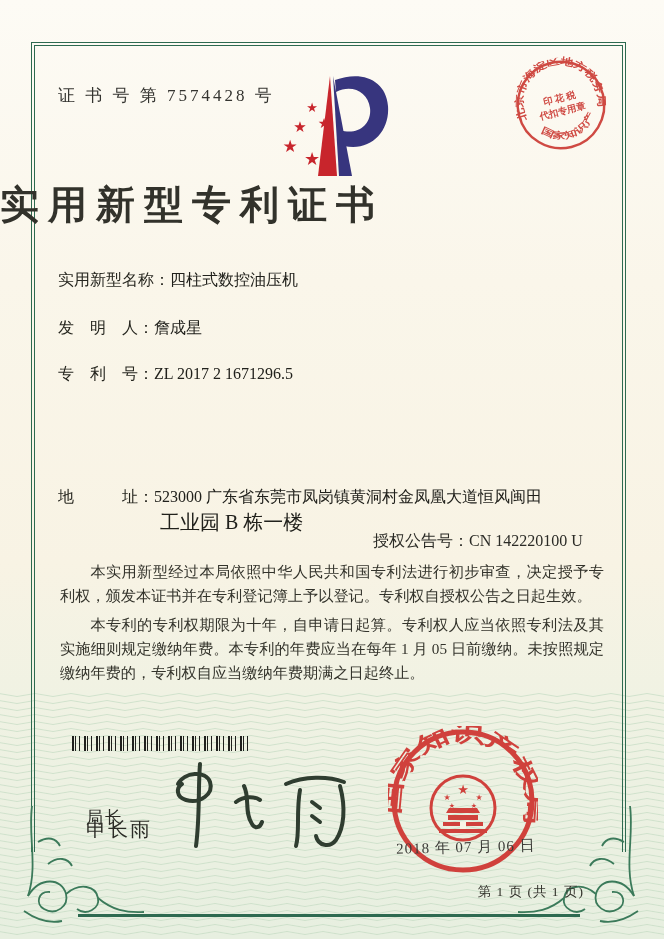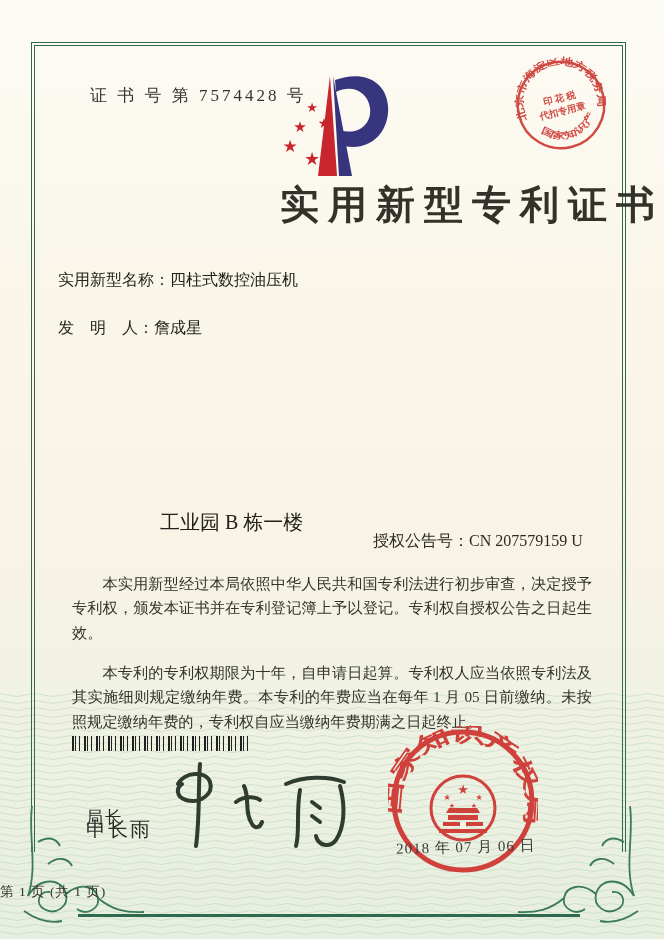--- a/index.html
+++ b/index.html
@@ -2,43 +2,43 @@
 <html><head>
 <meta charset="utf-8">
 <style>
   html,body{margin:0;padding:0;}
   body{background:#e9e9e9;font-family:"Liberation Serif","DejaVu Serif",serif;}
   .photo{position:relative;width:664px;height:939px;overflow:hidden;
     background:linear-gradient(180deg,#fdfbf5 0%,#faf6ea 30%,#f8f3e4 60%,#f0f2e3 74%,#e7efe0 100%);}
   #waves{position:absolute;left:0;top:692px;width:664px;height:247px;opacity:.85;z-index:0;}
   .frame{position:absolute;left:31px;top:42px;width:587px;height:806px;
     border-top:4px double #2d6a50;border-left:4px double #2d6a50;border-right:4px double #2d6a50;z-index:1;}
-  .cert-no{position:absolute;left:58px;top:84px;font-size:17px;letter-spacing:3px;color:#343430;z-index:2;margin-left:32px;}
+  .cert-no{position:absolute;left:58px;top:84px;font-size:17px;letter-spacing:3px;color:#343430;z-index:2;}
   .logo{position:absolute;left:262px;top:72px;z-index:2;}
   .tax-stamp{position:absolute;left:514px;top:58px;transform:rotate(-14deg);z-index:3;}
-  .title{position:absolute;left:0;top:178px;width:664px;text-align:right;font-size:39px;font-weight:700;
+  .title{position:absolute;left:0;top:178px;width:664px;text-align:left;font-size:39px;font-weight:700;
     letter-spacing:9px;color:#32322b;z-index:2;}
   .row{position:absolute;left:58px;font-size:16px;color:#2b2b26;z-index:2;white-space:nowrap;}
   .row .lab{color:#26261f;}
   .row .val{color:#21211c;}
   .addr2{position:absolute;left:160px;font-size:20px;color:#21211c;z-index:2;}
   .grant-no{position:absolute;left:373px;font-size:16px;color:#2b2b26;z-index:2;white-space:nowrap;}
   .body-text{position:absolute;left:56px;top:556px;width:552px;z-index:2;color:#33332b;}
-  .body-text p{margin:16px;font-size:15.2px;line-height:1.6;text-align:justify;text-indent:2em;}
+  .body-text p{margin:4px;font-size:15.2px;line-height:1.6;text-align:justify;text-indent:2em;}
   .barcode{position:absolute;left:72px;top:736px;width:178px;height:15px;z-index:2;
     background:repeating-linear-gradient(90deg,#20201e 0 2px,rgba(0,0,0,0) 2px 3px,#20201e 3px 4px,rgba(0,0,0,0) 4px 7px,#20201e 7px 8px,rgba(0,0,0,0) 8px 12px);}
   .sig-title{position:absolute;left:86px;top:782px;font-size:17px;color:#2b2b26;z-index:2;letter-spacing:2px;
     font-family:"Liberation Sans","DejaVu Sans",sans-serif;margin-top:24px;}
   .sig-name{position:absolute;left:86px;top:816px;font-size:20px;color:#2b2b26;z-index:2;letter-spacing:2px;
     font-family:"Liberation Sans","DejaVu Sans",sans-serif;}
   .signature{position:absolute;left:148px;top:750px;z-index:2;}
   .main-seal{position:absolute;left:388px;top:726px;z-index:3;}
   .seal-date{position:absolute;left:396px;top:838px;font-size:15px;color:#3c3c38;letter-spacing:1px;
     transform:rotate(-1.5deg);z-index:4;white-space:nowrap;}
-  .footer{position:absolute;left:0;top:883px;width:584px;text-align:left;font-size:13.5px;color:#33332c;z-index:2;letter-spacing:1px;}
+  .footer{position:absolute;left:0;top:883px;width:584px;text-align:right;font-size:13.5px;color:#33332c;z-index:2;letter-spacing:1px;}
   .bottom-rule{position:absolute;left:78px;top:914px;width:502px;height:3px;background:#2d6a50;z-index:1;}
   .corner{position:absolute;z-index:1;}
   .corner.left{left:14px;top:806px;}
   .corner.right{left:518px;top:806px;transform:scaleX(-1);}
 </style>
 </head>
 <body>
 
 <div class="photo">
 
@@ -114,23 +114,29 @@
   </svg>
 
   <div class="title">实用新型专利证书</div>
 
   <div class="row" style="top:270px">
     <span class="lab">实用新型名称：</span><span class="val">四柱式数控油压机</span>
   </div>
   <div class="row" style="top:318px">
     <span class="lab">发　明　人：</span><span class="val">詹成星</span>
   </div>
+  <div class="row" style="top:364px">
+    <span class="lab">专　利　号：</span><span class="val">ZL 2017 2 1671296.5</span>
+  </div>
+  <div class="row" style="top:487px">
+    <span class="lab">地　　　址：</span><span class="val">523000 广东省东莞市凤岗镇黄洞村金凤凰大道恒风闽田</span>
+  </div>
   <div class="addr2" style="top:509px">工业园 B 栋一楼</div>
   <div class="grant-no" style="top:531px">
-    <span class="lab">授权公告号：</span><span class="val">CN 207579159 U</span>
+    <span class="lab">授权公告号：</span><span class="val">CN 142220100 U</span>
   </div>
 
   <div class="body-text">
     <p>本实用新型经过本局依照中华人民共和国专利法进行初步审查，决定授予专利权，颁发本证书并在专利登记簿上予以登记。专利权自授权公告之日起生效。</p>
     <p>本专利的专利权期限为十年，自申请日起算。专利权人应当依照专利法及其实施细则规定缴纳年费。本专利的年费应当在每年 1 月 05 日前缴纳。未按照规定缴纳年费的，专利权自应当缴纳年费期满之日起终止。</p>
   </div>
 
   <div class="barcode"></div>
 
   <div class="sig-title">局长</div>

